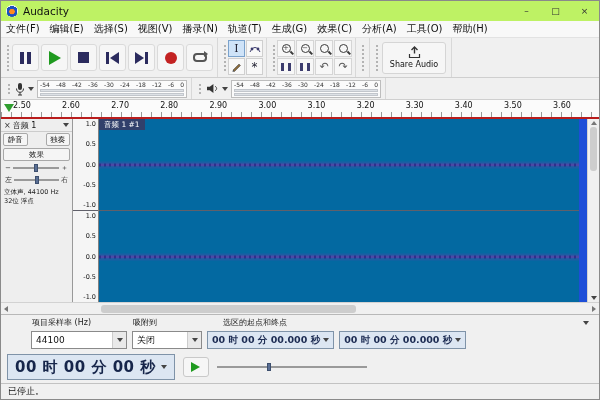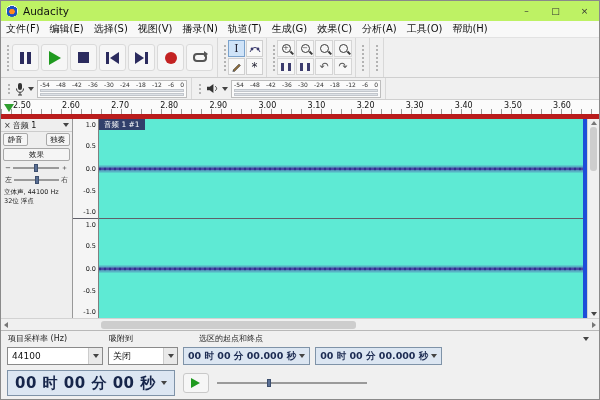--- a/index.html
+++ b/index.html
@@ -58,21 +58,21 @@
   .caret-up{width:0;height:0;border-left:3px solid transparent;border-right:3px solid transparent;border-bottom:4px solid #777;display:inline-block;}
   .caret-left{width:0;height:0;border-top:3px solid transparent;border-bottom:3px solid transparent;border-right:4px solid #777;display:inline-block;}
   .caret-right{width:0;height:0;border-top:3px solid transparent;border-bottom:3px solid transparent;border-left:4px solid #777;display:inline-block;}
 
   .meter-group{display:flex;align-items:center;gap:3px;padding:1px 4px;border-right:1px solid #d8d8d8;}
   .meter-box{width:150px;height:18px;border:1px solid #bdbdbd;background:#fbfbfb;display:flex;flex-direction:column;justify-content:space-between;padding:1px 2px;}
   .meter-scale{display:flex;justify-content:space-between;font-size:6px;line-height:6px;color:#333;}
   .meter-bar{height:4px;background:#dde1e6;border:1px solid #c2c6cc;margin-top:1px;}
 
   
-  .ruler{height:19px;background:#fbfbfb;border-bottom:5px solid #b91c1c;position:relative;flex:0 0 auto;}
+  .ruler{height:19px;background:#fbfbfb;border-bottom:2px solid #b91c1c;position:relative;flex:0 0 auto;}
   .ruler-nums{position:absolute;left:12px;right:28px;top:1px;display:flex;justify-content:space-between;font-size:8px;color:#111;}
   .ruler-ticks{position:absolute;left:0;right:0;bottom:0;height:5px;background-image:repeating-linear-gradient(90deg,#9a9a9a 0 1px,transparent 1px 10px);}
   .pin{position:absolute;left:3px;top:4px;width:0;height:0;border-left:5px solid transparent;border-right:5px solid transparent;border-top:8px solid #2f9e2f;}
 
   
   .trackrow{flex:1;min-height:0;display:flex;background:#dfdfdf;}
   .track-panel{width:72px;background:#eeeeee;border-right:1px solid #999;display:flex;flex-direction:column;font-size:7.5px;}
   .tp-header{display:flex;align-items:center;gap:2px;height:13px;padding:0 3px;border-bottom:1px solid #ccc;font-size:8px;}
   .tp-name{flex:1;overflow:hidden;white-space:nowrap;}
   .tp-close{font-size:8px;color:#333;}
@@ -82,38 +82,38 @@
   .tp-slider{height:12px;display:flex;align-items:center;gap:2px;padding:0 4px;font-size:7px;color:#333;}
   .sl-track{flex:1;height:2px;background:#9a9a9a;position:relative;}
   .sl-thumb{position:absolute;left:50%;top:-3px;width:4px;height:8px;background:#5a6f94;border:1px solid #3d4f6e;transform:translateX(-50%);}
   .tp-info{padding:2px 3px;font-size:6.5px;line-height:1.35;color:#222;}
 
   .vruler{width:26px;background:#f5f5f5;border-right:1px solid #808080;display:flex;flex-direction:column;font-size:6.5px;color:#111;}
   .vr-chan{flex:1;position:relative;border-bottom:1px solid #60606a;}
   .vr-chan:last-child{border-bottom:none;}
   .vr-label{position:absolute;right:2px;transform:translateY(-50%);}
 
-  .wave{flex:1;position:relative;display:flex;flex-direction:column;background:#5eead4;border-right:4px solid #1d4ed8;min-width:0;}
+  .wave{flex:1;position:relative;display:flex;flex-direction:column;background:#0369a1;border-right:8px solid #1d4ed8;min-width:0;}
   .chan{flex:1;position:relative;border-bottom:1px solid #60606a;}
   .chan:last-child{border-bottom:none;}
   .chan .zero{position:absolute;left:0;right:0;top:50%;height:1px;background:#8e8e96;}
   .wline{position:absolute;left:0;right:0;top:50%;height:3px;transform:translateY(-50%);
     background:repeating-linear-gradient(90deg,#30308c 0 2px,#4a4aa5 2px 5px);
     box-shadow:0 -2px 0 rgba(74,74,165,.35),0 2px 0 rgba(74,74,165,.35);}
   .track-badge{position:absolute;top:0;left:0;background:#31406b;color:#fff;font-size:7.5px;line-height:11px;padding:0 5px;z-index:3;}
 
   .vscroll{width:12px;background:#f0f0f0;border-left:1px solid #d2d2d2;display:flex;flex-direction:column;align-items:center;padding:2px 0;gap:2px;}
   .vthumb{width:7px;height:44px;background:#cdcdcd;border-radius:3px;}
   .vspacer{flex:1;}
 
   .hscroll{height:12px;background:#f0f0f0;border-top:1px solid #d2d2d2;position:relative;display:flex;align-items:center;justify-content:space-between;padding:0 3px;flex:0 0 auto;}
   .hthumb{position:absolute;left:100px;width:255px;top:2px;height:8px;background:#cdcdcd;border-radius:3px;}
 
   
-  .selbar{border-top:1px solid #b8b8b8;background:#f0f0f0;flex:0 0 auto;}
+  .selbar{border-top:1px solid #b8b8b8;background:#f0f0f0;flex:0 0 auto;padding-left:24px;}
   .sb-row1{display:flex;height:15px;align-items:center;font-size:8px;color:#222;}
   .sb-c1{width:108px;padding-left:7px;}
   .sb-c2{width:90px;}
   .sb-c3{flex:1;display:flex;align-items:center;justify-content:space-between;padding-right:10px;}
   .sb-row2{display:flex;height:23px;align-items:center;gap:5px;padding:0 4px 3px 6px;}
   .combo{height:18px;border:1px solid #8a8a8a;background:#fff;font-size:9px;display:flex;align-items:center;}
   .combo-val{padding:0 4px;flex:1;}
   .combo-arr{width:14px;align-self:stretch;display:flex;align-items:center;justify-content:center;background:#e9e9e9;border-left:1px solid #ccc;}
   .combo.rate{width:96px;}
   .combo.snap{width:70px;}
@@ -247,20 +247,28 @@
           </div>
       </div>
     </div>
 
     <div class="tb-group">
       <span class="grip"></span>
     </div>
 
     <div class="tb-group">
       <span class="grip"></span>
+      <div class="big-btn">
+        <svg width="13" height="13" viewBox="0 0 13 13">
+            <path d="M6.5 1.5v6" stroke="#333" stroke-width="1.4" fill="none"></path>
+            <path d="M3.5 4l3-3 3 3" fill="none" stroke="#333" stroke-width="1.4"></path>
+            <path d="M1.5 8v3.5h10V8" fill="none" stroke="#333" stroke-width="1.2"></path>
+          </svg>
+        <span class="lbl">Share Audio</span>
+      </div>
     </div>
   </div>
 
   <div class="toolbar2">
     <div class="meter-group">
       <span class="grip"></span>
       <svg width="10" height="14" viewBox="0 0 10 14">
           <rect x="3" y="1" width="4" height="7" rx="2" fill="#333"></rect>
           <path d="M1.5 6.5c0 2.5 1.5 3.8 3.5 3.8s3.5-1.3 3.5-3.8" fill="none" stroke="#333"></path>
           <path d="M5 10.5v2.5M3 13h4" stroke="#333" fill="none"></path>
@@ -446,14 +454,17 @@
     </div>
     <div class="ps-btn">
         <span class="ps-play"></span>
       </div>
     <div class="ps-slider">
       <span class="sl-track"></span>
       <span class="sl-thumb"></span>
     </div>
   </div>
 
+  <div class="statusbar">
+    <span>已停止。</span>
+  </div>
 
 </div>
 
 </body></html>

